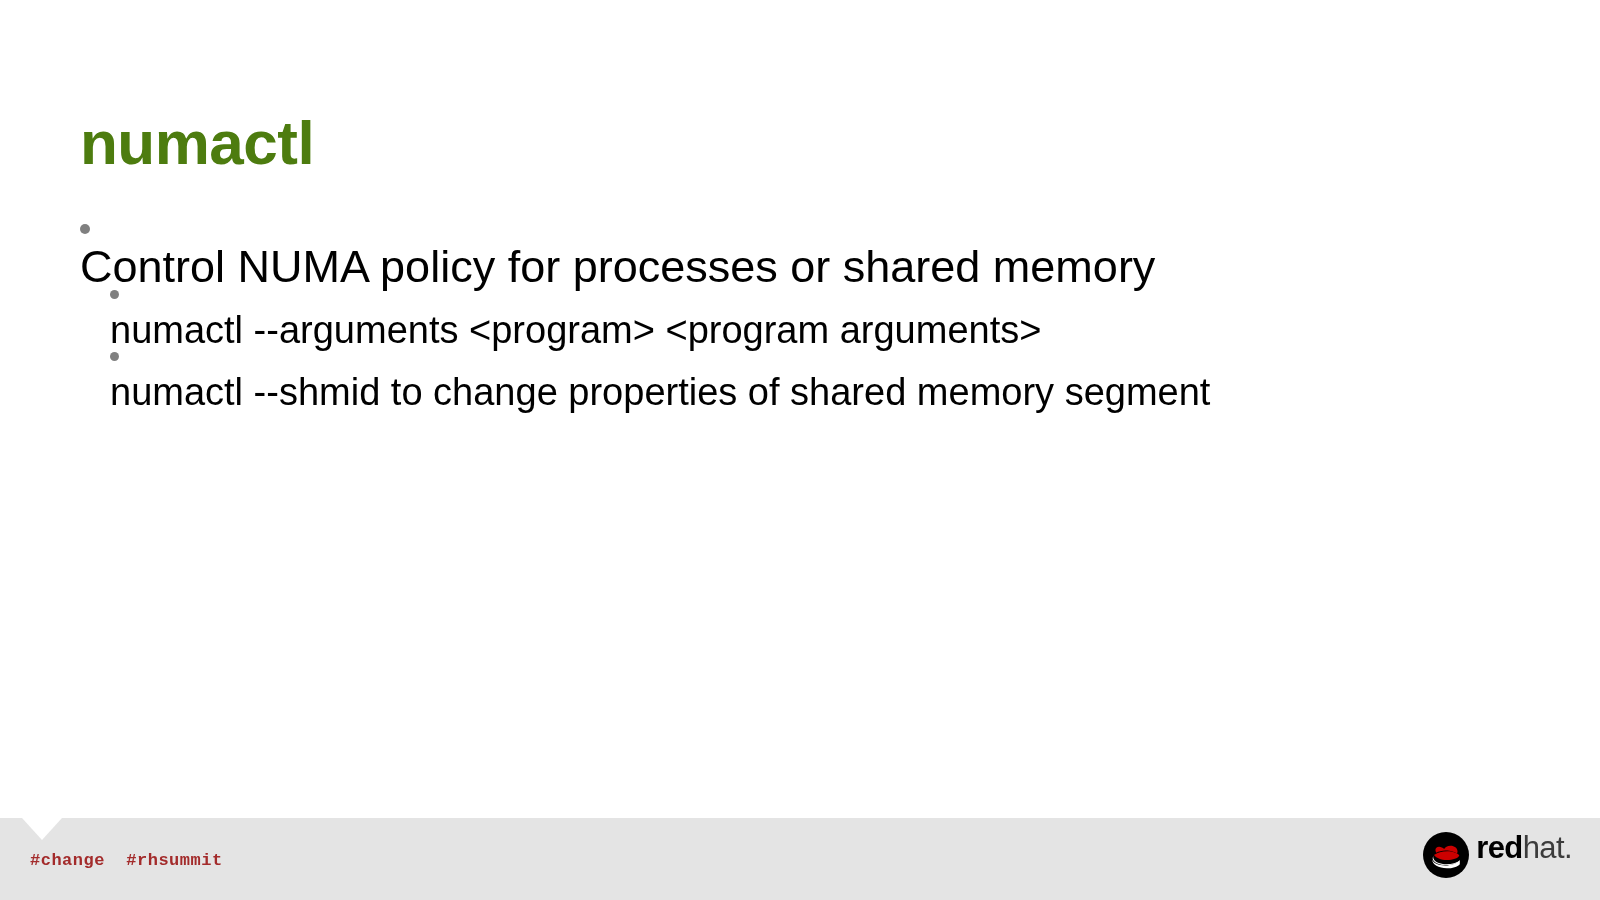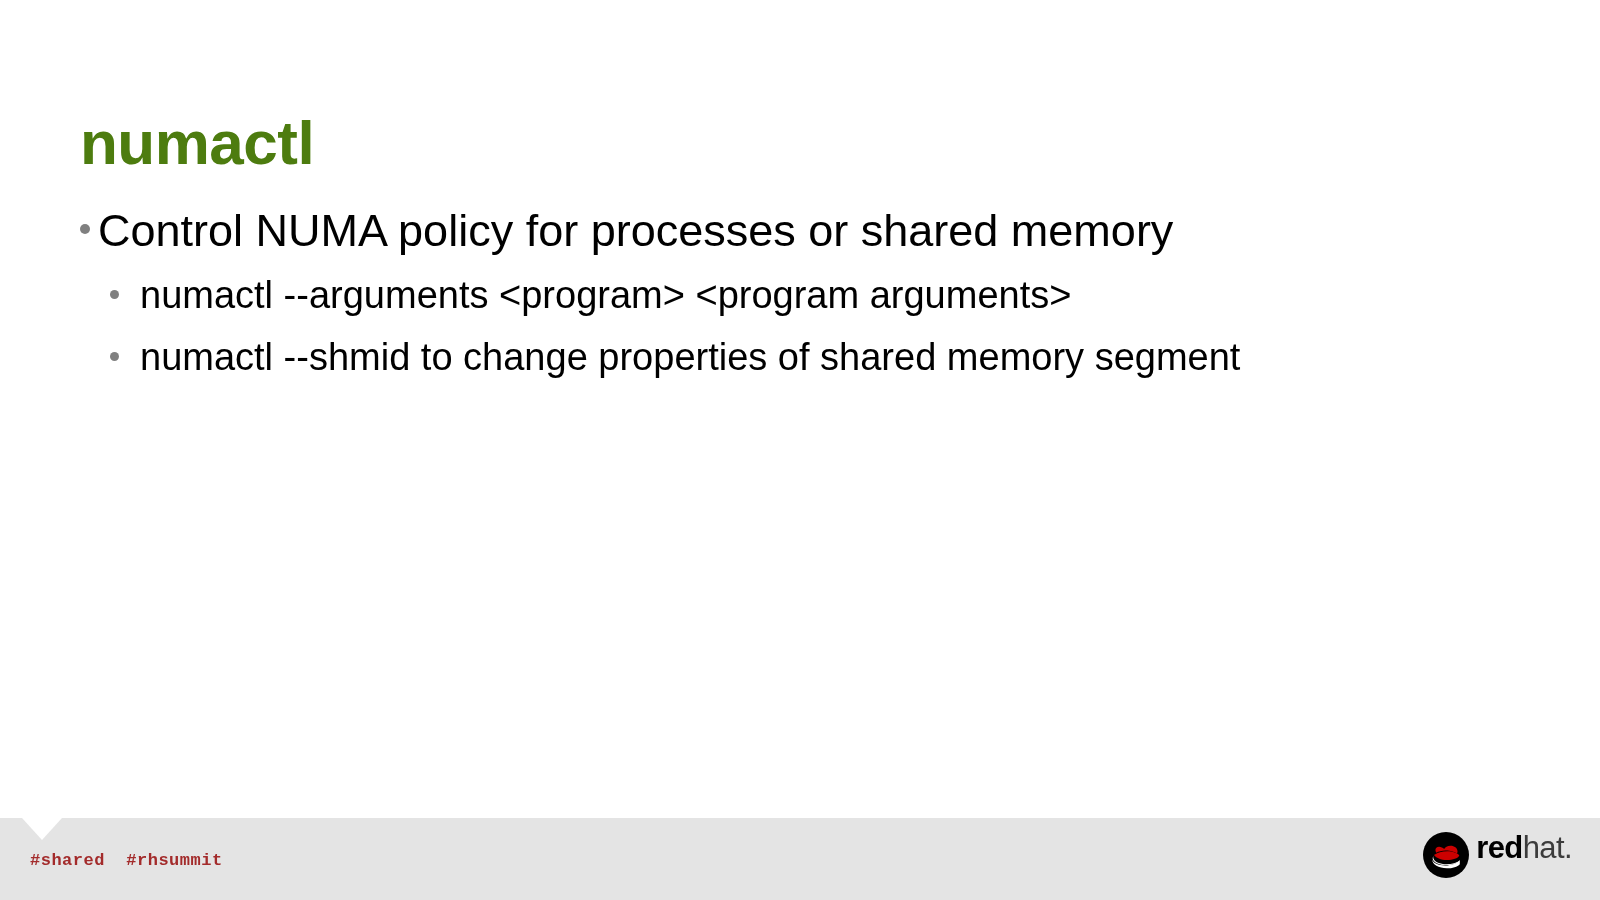--- a/index.html
+++ b/index.html
@@ -38,20 +38,21 @@
   .body-list {
     position: absolute;
     left: 80px;
     top: 198px;
     width: 1460px;
   }
   .bullet-row {
     display: flex;
     align-items: flex-start;
     color: #000000;
+    flex-direction: column;
   }
   .bullet-row .dot {
     flex: 0 0 auto;
     border-radius: 50%;
     background: #808080;
   }
   .bullet-row .btext {
     flex: 0 1 auto;
     white-space: nowrap;
   }
@@ -69,21 +70,20 @@
   }
   .lvl1 .btext {
     font-size: 45px;
     line-height: 66px;
   }
 
   
   .lvl2 {
     margin-left: 30px;
     height: 62px;
-    gap: 13px;
   }
   .lvl2 .dot {
     width: 9px;
     height: 9px;
     margin-top: 26px;
     margin-right: 8px;
   }
   .lvl2 .btext {
     font-size: 38px;
     line-height: 62px;
@@ -172,21 +172,21 @@
     </div>
 
 
 
   </div>
 
   <div class="footer-bar">
 
     <div class="footer-notch"></div>
 
-    <div class="footer-hashtags">#shared  #rhsummit</div>
+    <div class="footer-hashtags">#change  #rhsummit</div>
 
     <div class="rh-logo">
       <svg class="rh-mark" viewBox="0 0 100 100">
         <circle cx="50" cy="50" r="50" fill="#000000"></circle>
         <path d="M49 40c11 0 21 3 25 7 1-2 1-4 1-5 0-7-7-12-15-12-7 0-12 3-14 7-3-3-7-5-11-5-5 0-8 3-8 7 0 2 1 4 2 6 5-3 12-5 20-5z" fill="#cc0000"></path>
         <path d="M23 51c-1 2-2 4-2 6 0 9 14 15 31 15 13 0 25-4 28-10-6 5-17 8-29 8-14 0-25-5-28-12-1-2-1-5 0-7z" fill="#ffffff"></path>
         <path d="M24 50c4 6 15 11 28 11 13 0 24-4 27-10-4-5-14-9-26-9-12 0-22 3-27 7-1 0-2 1-2 1z" fill="#cc0000"></path>
         <path d="M20 60c0 11 14 19 32 19 12 0 23-3 28-9v-9c-5 7-18 12-32 12-15 0-26-5-28-13z" fill="#ffffff"></path>
       </svg>
       <div class="rh-word">

